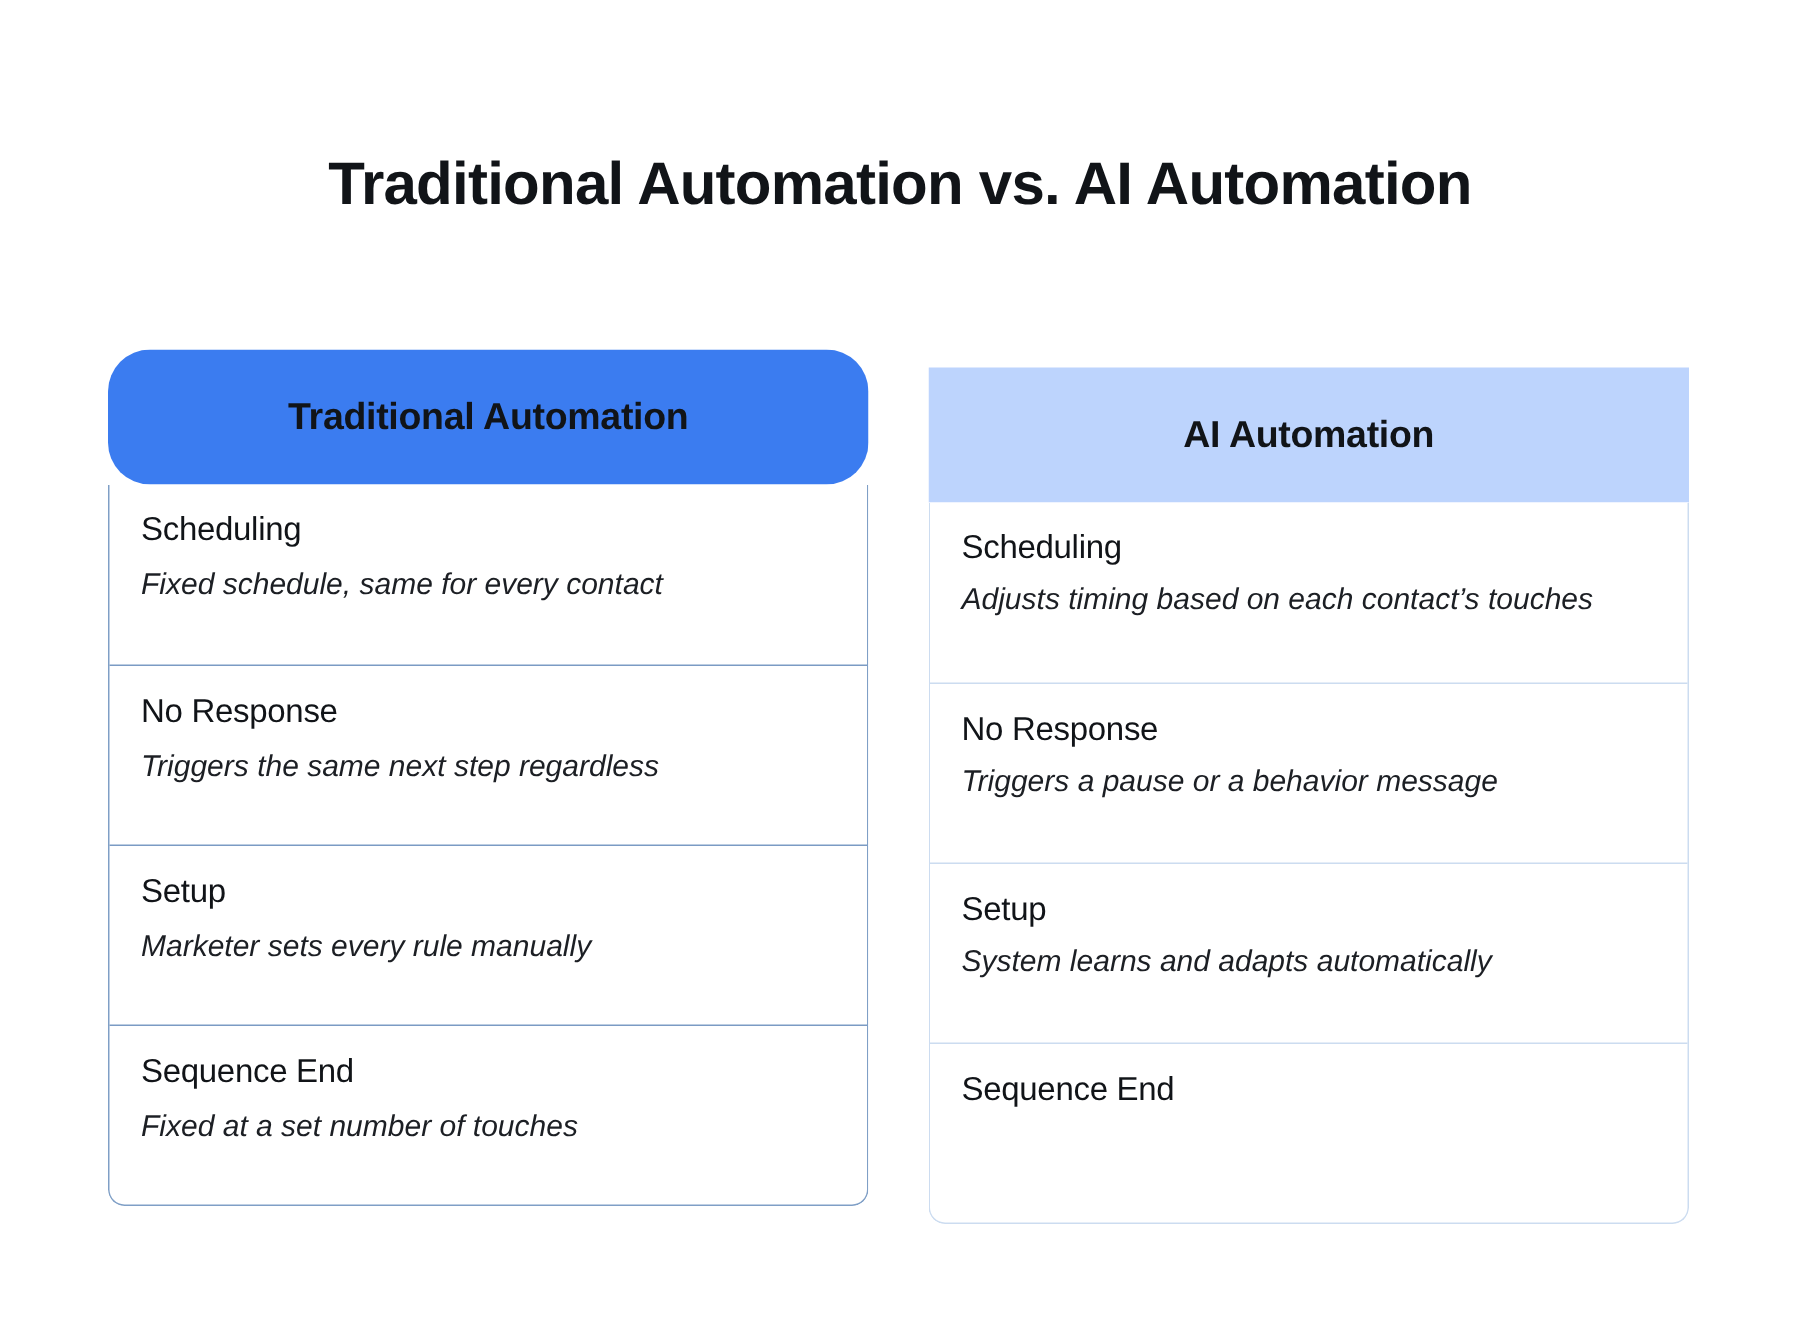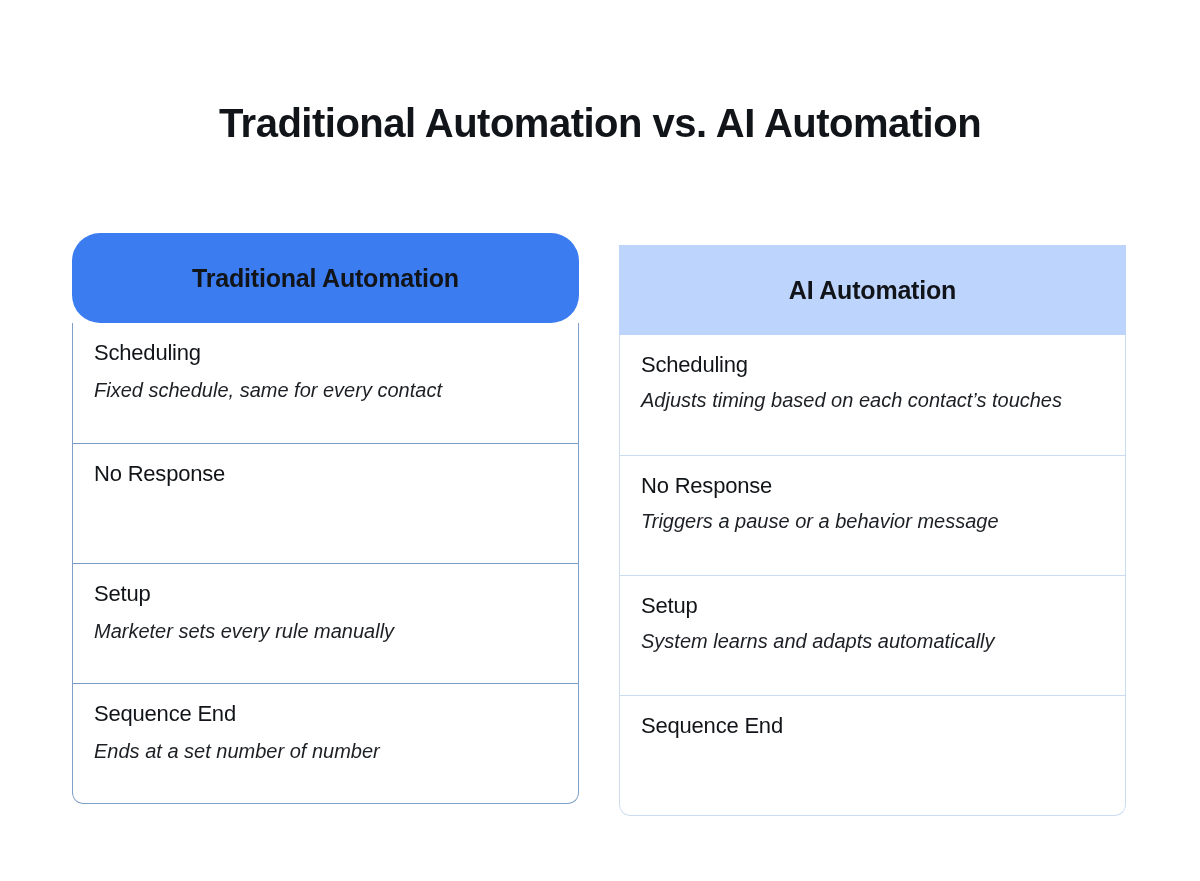--- a/index.html
+++ b/index.html
@@ -147,30 +147,31 @@
       <div class="card-header">Traditional Automation</div>
       <div class="card-body">
 
         <div class="row">
           <p class="row-term">Scheduling</p>
           <p class="row-desc">Fixed schedule, same for every contact</p>
         </div>
 
         <div class="row">
           <p class="row-term">No Response</p>
+          <p class="row-desc">Triggers the same next step regardless</p>
         </div>
 
         <div class="row">
           <p class="row-term">Setup</p>
           <p class="row-desc">Marketer sets every rule manually</p>
         </div>
 
         <div class="row">
           <p class="row-term">Sequence End</p>
-          <p class="row-desc">Ends at a set number of number</p>
+          <p class="row-desc">Fixed at a set number of touches</p>
         </div>
 
       </div>
     </div>
 
     <div class="card card-ai">
       <div class="card-header">AI Automation</div>
       <div class="card-body">
 
         <div class="row">

